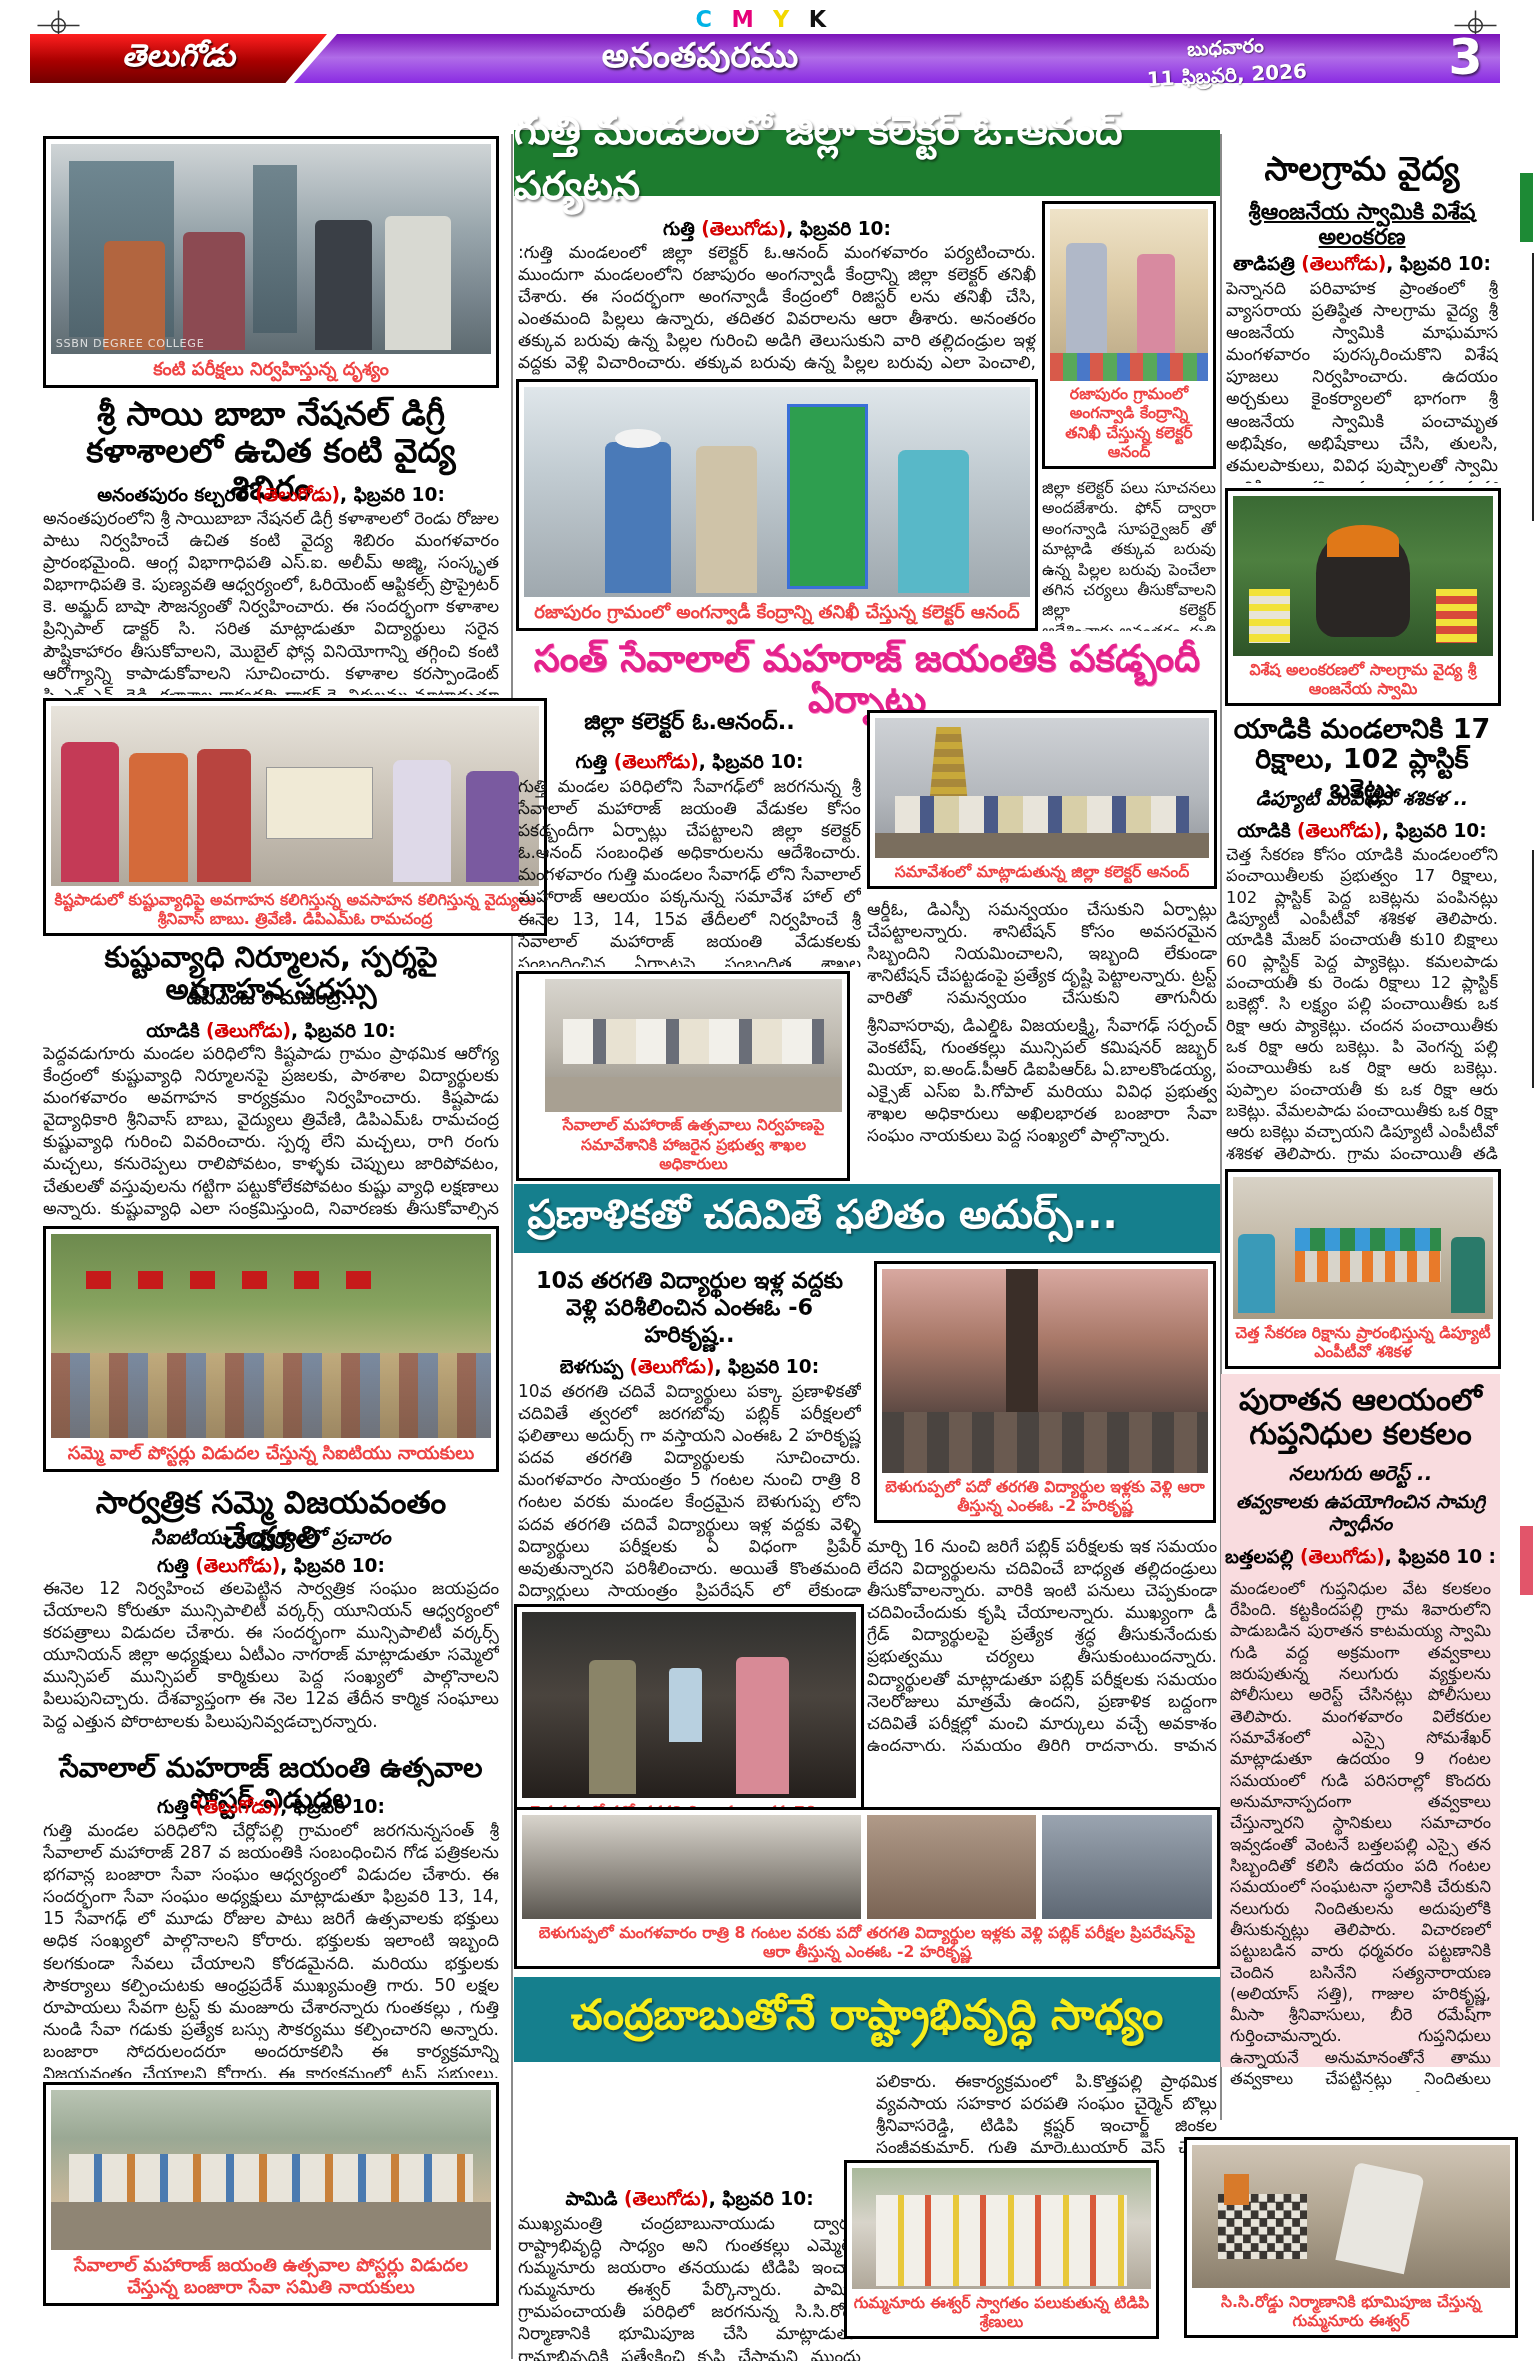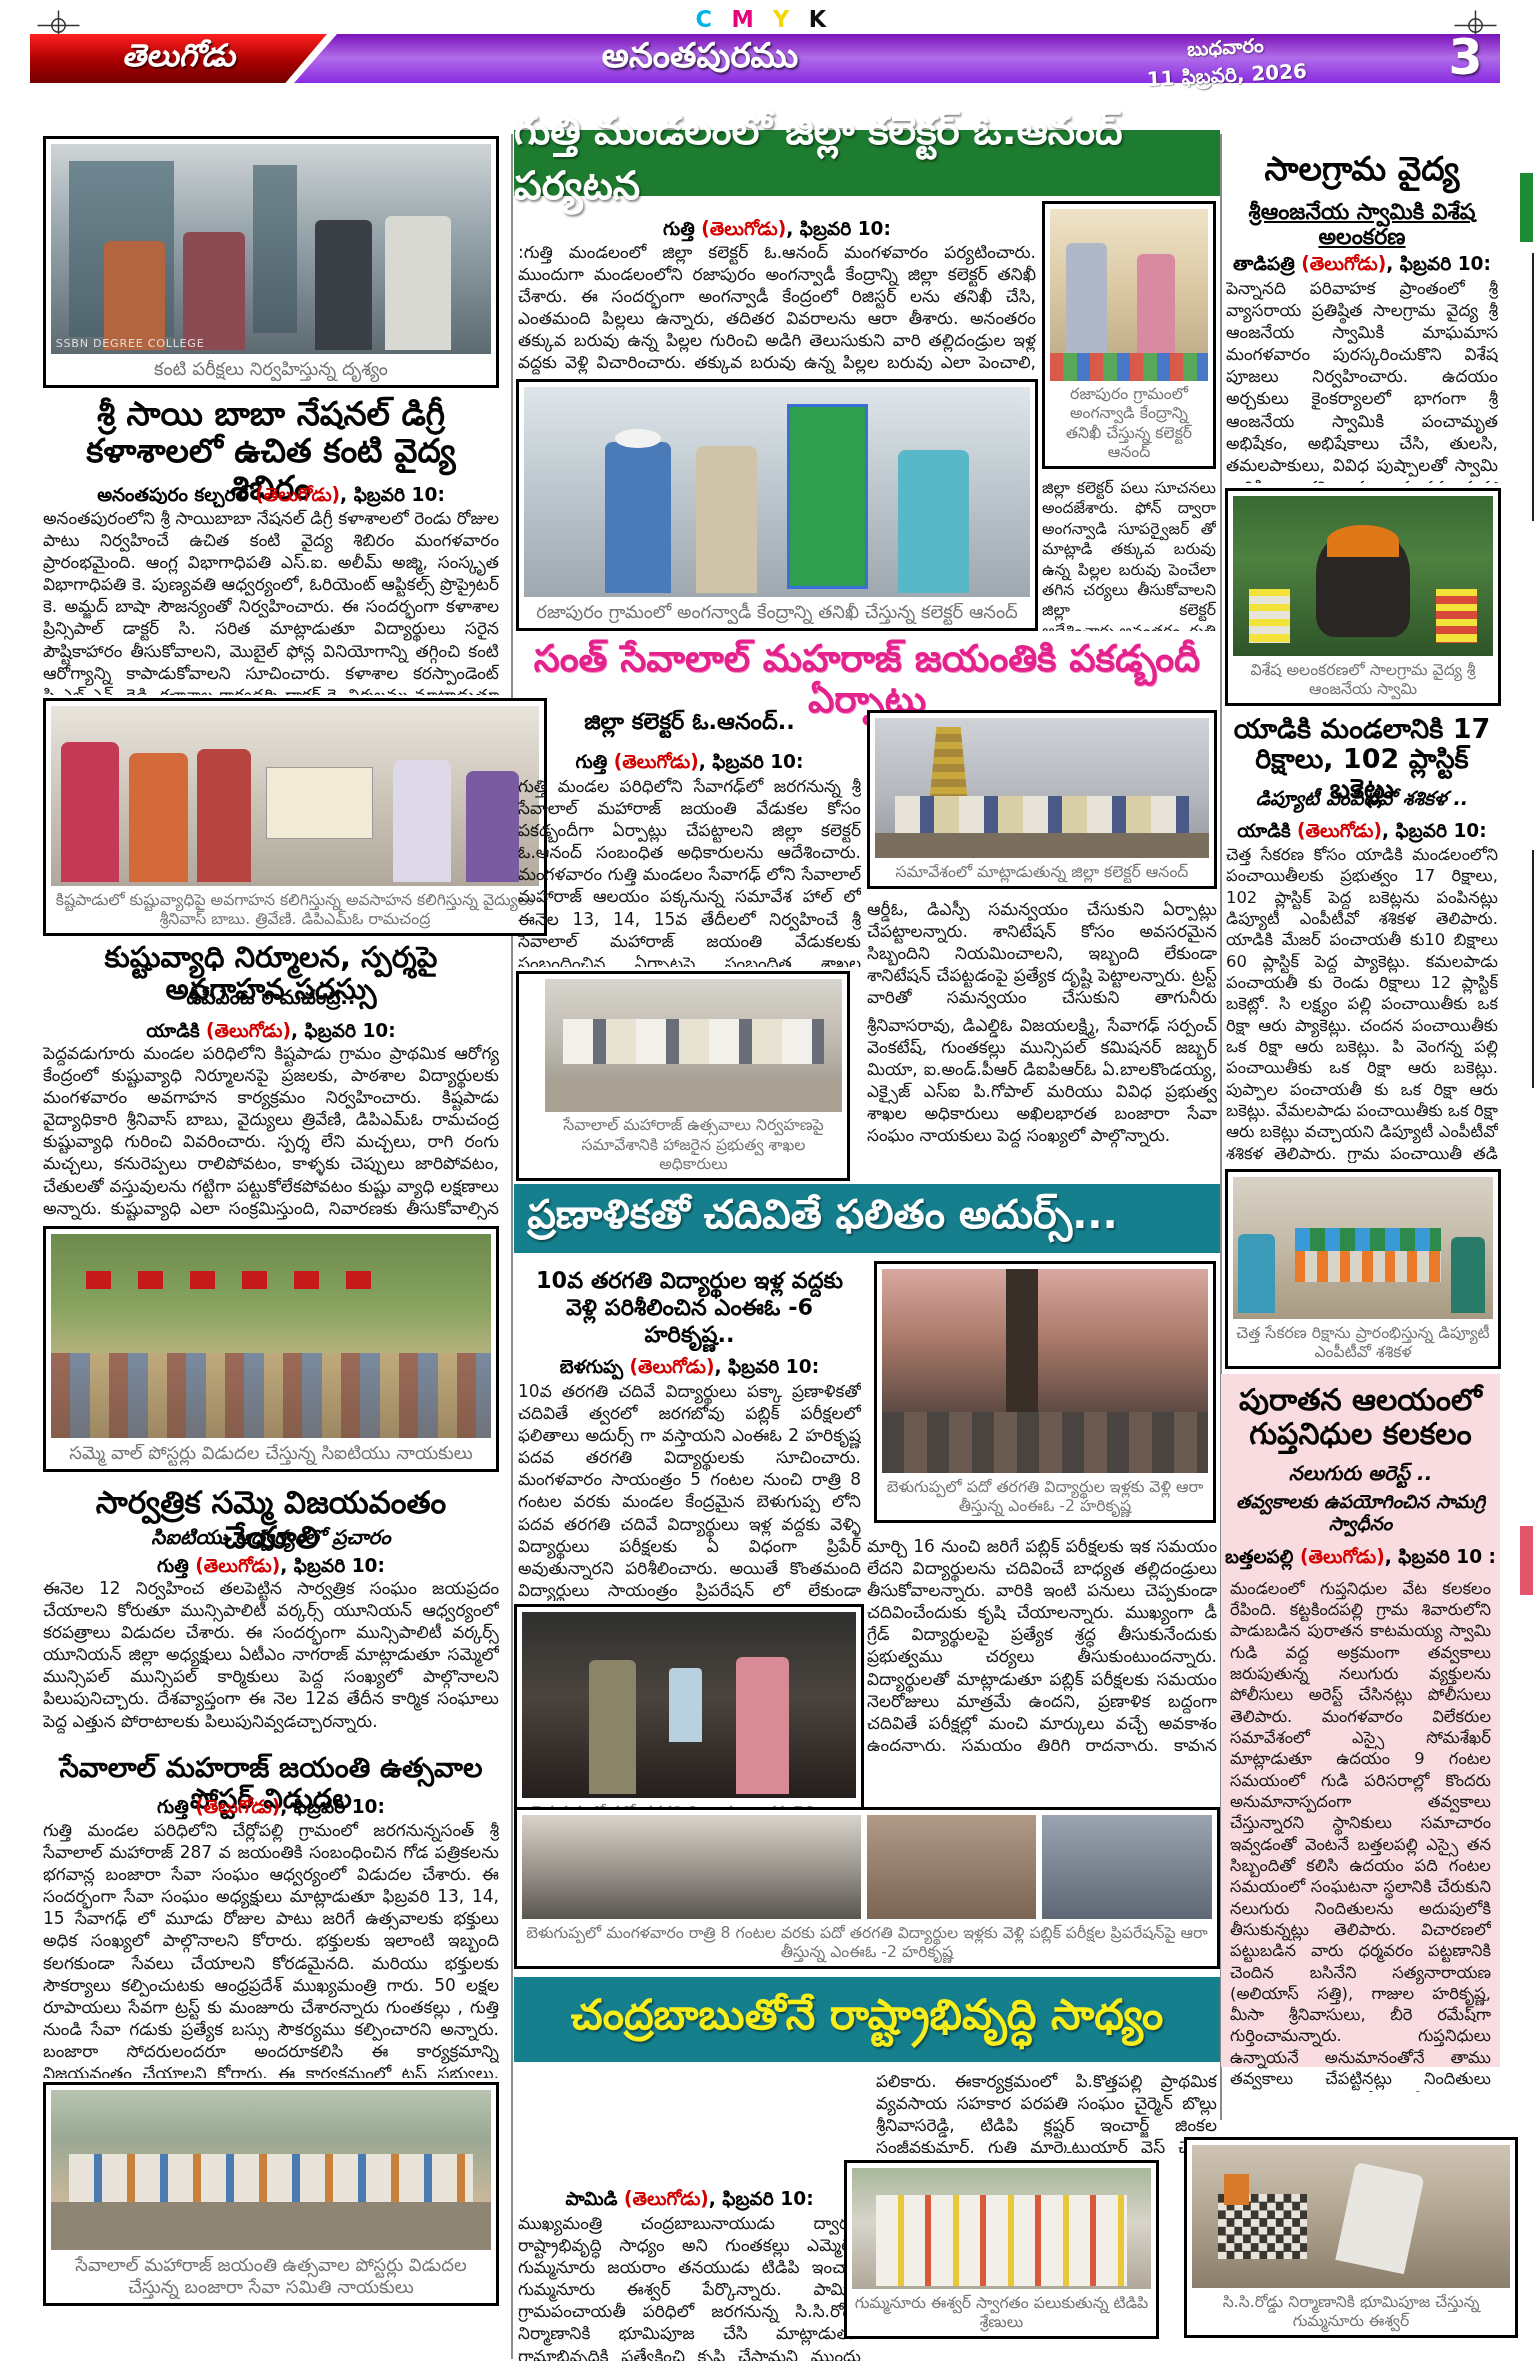--- a/index.html
+++ b/index.html
@@ -24,21 +24,21 @@
   .daydate{left:1103px;top:36px;width:246px;height:45px;color:#fff;font-weight:bold;text-align:center;
           transform:rotate(-3deg);text-shadow:0.7px 0.7px 1.5px rgba(0,0,0,.6);}
   .daydate .d1{font-size:19.4px;}.daydate .d2{font-size:20px;}
   .pageno{left:1431px;top:31px;width:69px;height:52px;display:flex;align-items:center;justify-content:center;
           color:#fff;font-weight:900;font-size:49px;text-shadow:1.5px 1.5px 2.2px rgba(0,0,0,.55);}
   .regmark{width:45px;height:33px;}
   
   .vrule{width:1.5px;background:#8a8a8a;}
   .photo-box{background:#fff;border:3px solid #000;display:flex;flex-direction:column;}
   .ph{flex:1;margin:5.2px 5.2px 2.2px;position:relative;overflow:hidden;}
-  .cap{font-weight:normal;text-align:center;font-size:18px;line-height:1.22;padding:1.5px 6px 5.2px;color:#737373;}
+  .cap{font-weight:bold;text-align:center;font-size:18px;line-height:1.22;padding:1.5px 6px 5.2px;color:#ef4444;}
   .cap.small{font-size:15.7px;}
   .headline{font-weight:900;color:#050505;text-align:center;line-height:1.12;}
   .subhead{font-weight:900;color:#050505;text-align:center;line-height:1.2;}
   .dateline{font-weight:bold;font-size:18.6px;text-align:center;color:#000;}
   .dateline .brand{color:#d40000;}
   .body-text{font-size:17px;line-height:1.3;text-align:justify;overflow:hidden;color:#151515;}
   .color-banner{display:flex;align-items:center;justify-content:center;font-weight:900;color:#fff;
           text-shadow:1.5px 1.5px 2.2px rgba(0,0,0,.45);}
   .wm{position:absolute;left:4.5px;bottom:4.5px;color:#eee;font-size:11.2px;letter-spacing:0.7px;opacity:.85;}
   .flagrow{position:absolute;top:18%;left:8%;display:flex;gap:27px;}

